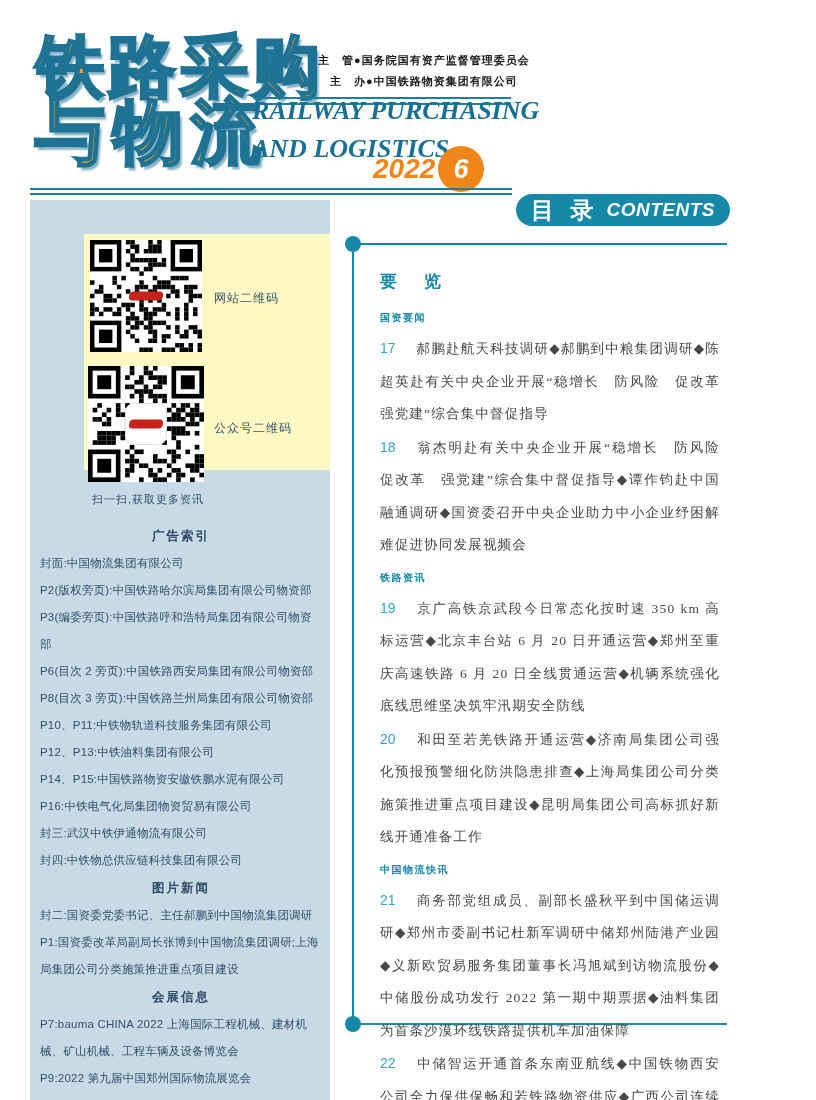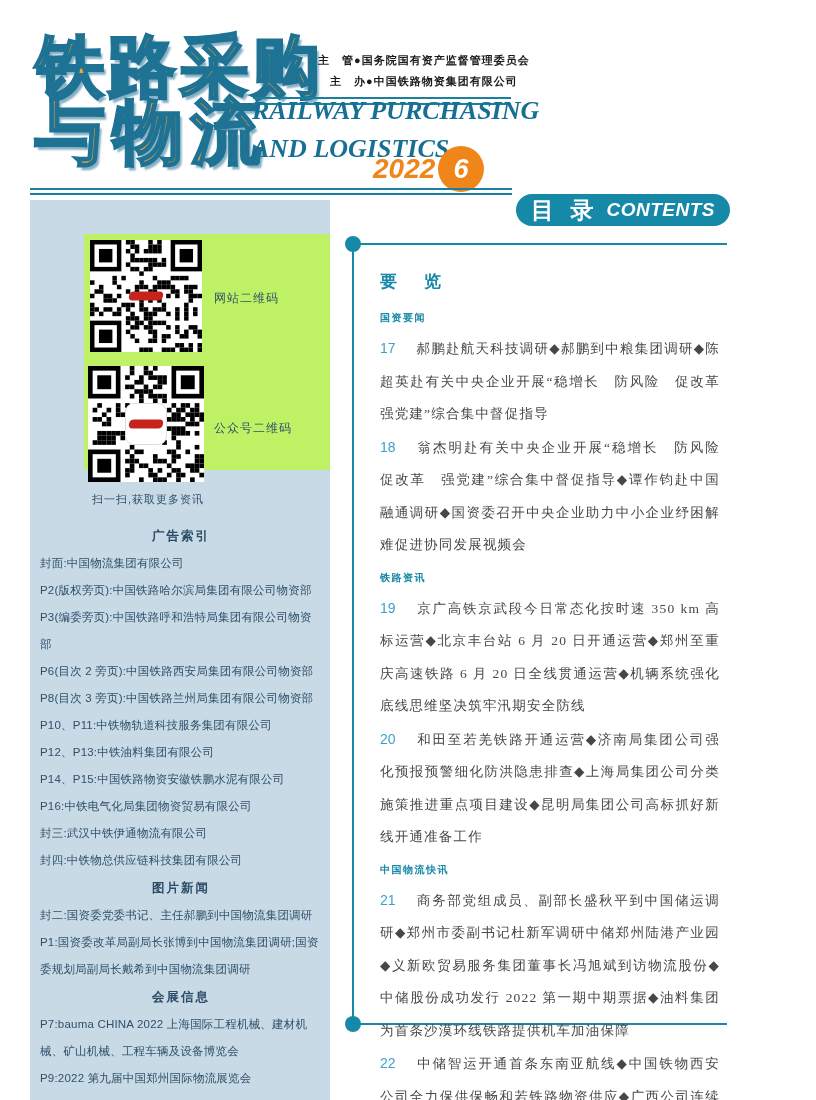--- a/index.html
+++ b/index.html
@@ -26,21 +26,21 @@
                 font-size:27px;font-weight:900;font-style:italic;}
   .header-rule{left:30px;top:188px;width:482px;height:3px;
                border-top:2px solid #1b7fa0;border-bottom:2px solid #1b7fa0;}
   .contents-pill{left:516px;top:194px;width:214px;height:32px;border-radius:20px;background:#1789a8;
                  display:flex;align-items:center;justify-content:center;gap:8px;color:#fff;}
   .contents-pill .cn{font-size:23px;font-weight:900;letter-spacing:5px;}
   .contents-pill .en{font-size:19px;font-weight:900;font-style:italic;letter-spacing:.5px;}
 
   
   .sidebar{left:30px;top:200px;width:300px;height:900px;background:#c7dae5;}
-  .qr-card{position:absolute;left:54px;top:34px;width:246px;height:236px;background:#bef264;}
+  .qr-card{position:absolute;left:54px;top:34px;width:246px;height:236px;background:#fef9c3;}
   .qr-box{position:absolute;width:112px;height:112px;}
   .qr1{left:6px;top:6px;}
   .qr2{left:4px;top:132px;width:116px;height:116px;}
   .qr-box svg{width:100%;height:100%;display:block;}
   .qr-logo{position:absolute;left:50%;top:50%;transform:translate(-50%,-50%) skewX(-12deg);
            width:34px;height:9px;background:#c6231d;border-radius:4px;}
   .qr-logo-plate{position:absolute;left:50%;top:50%;transform:translate(-50%,-50%);
                  width:40px;height:40px;background:#fff;border-radius:8px;box-shadow:0 0 0 1px #ddd;}
   .qr-label{position:absolute;left:130px;font-size:12px;color:#31506b;letter-spacing:1px;white-space:nowrap;}
   .lbl1{top:56px;}
@@ -508,21 +508,21 @@
         <div class="sb-item">P6(目次 2 旁页):中国铁路西安局集团有限公司物资部</div>
         <div class="sb-item">P8(目次 3 旁页):中国铁路兰州局集团有限公司物资部</div>
         <div class="sb-item">P10、P11:中铁物轨道科技服务集团有限公司</div>
         <div class="sb-item">P12、P13:中铁油料集团有限公司</div>
         <div class="sb-item">P14、P15:中国铁路物资安徽铁鹏水泥有限公司</div>
         <div class="sb-item">P16:中铁电气化局集团物资贸易有限公司</div>
         <div class="sb-item">封三:武汉中铁伊通物流有限公司</div>
         <div class="sb-item">封四:中铁物总供应链科技集团有限公司</div>
         <div class="sb-head">图片新闻</div>
         <div class="sb-item">封二:国资委党委书记、主任郝鹏到中国物流集团调研</div>
-        <div class="sb-item">P1:国资委改革局副局长张博到中国物流集团调研;国资委规划局副局长戴希到中国物流集团调研</div>
+        <div class="sb-item">P1:国资委改革局副局长张博到中国物流集团调研;上海局集团公司分类施策推进重点项目建设</div>
         <div class="sb-head">会展信息</div>
         <div class="sb-item">P7:bauma CHINA 2022 上海国际工程机械、建材机械、矿山机械、工程车辆及设备博览会</div>
         <div class="sb-item">P9:2022 第九届中国郑州国际物流展览会</div>
       </div>
   </div>
 
   <div class="abs teal f-top"></div>
   <div class="abs teal f-dot f-dot-top"></div>
   <div class="abs teal f-vline"></div>
   <div class="abs teal f-bottom"></div>

